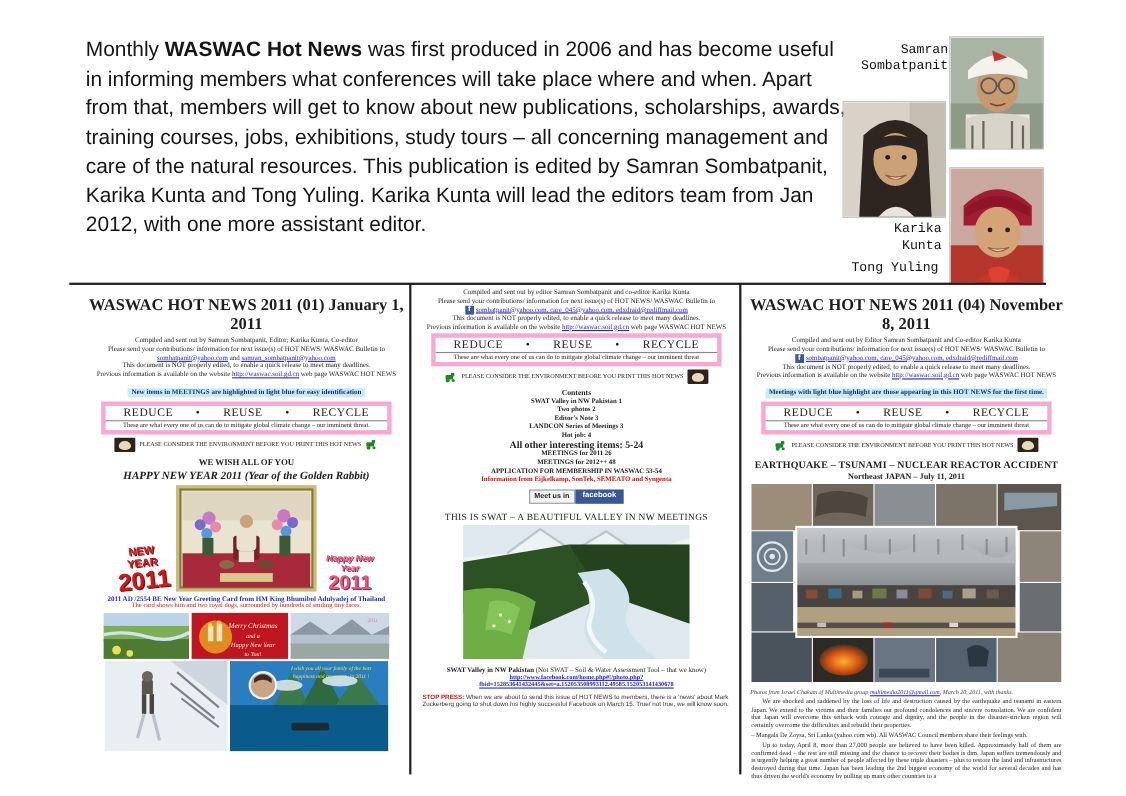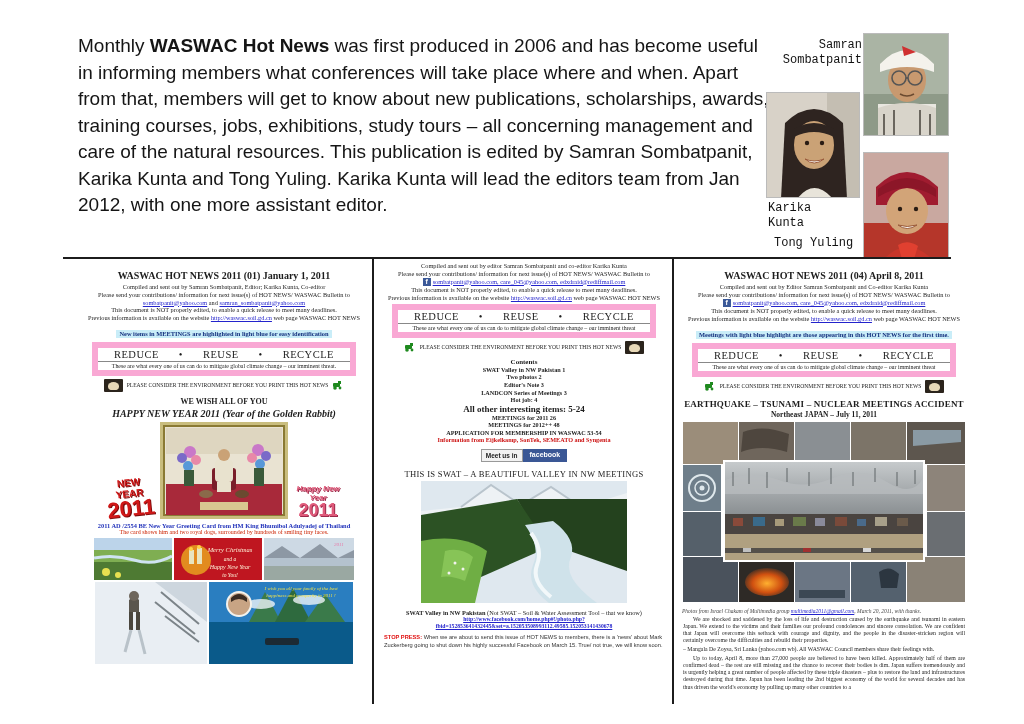--- a/index.html
+++ b/index.html
@@ -15,26 +15,26 @@
   .photo { border:1px solid #bbb; overflow:hidden; }
   .lbl { font-size:12px; color:#111; text-align:right; line-height:15px;font-family:Liberation Mono, monospace; }
 
   
   .rule-h { left:63px; top:257px; width:888px; height:2px; background:#1c1c1c; }
   .rule-v { top:258px; width:2px; height:446px; background:#1c1c1c; }
 
   
   .panel { top:262px; width:292px; height:446px; overflow:hidden; text-align:center;
            font-family:"Liberation Serif", serif; color:#1d1d1d; }
-  .p-title { font-size:10px; font-weight:bold; margin-top:8px; margin-bottom:2px; }
+  .p-title { font-size:15px; font-weight:bold; margin-top:8px; margin-bottom:2px; }
   .fine { font-size:6.3px; line-height:7.8px; }
   .link { color:#2323cc; text-decoration:underline; }
   .hl { display:inline-block; background:#c9edf8; color:#14307e; font-weight:bold;
         font-size:6.4px; line-height:8.5px; padding:0 3px; margin-top:1px; }
-  .rrr-box { border:6px solid #f9a8d4; margin:2px 14px 0 14px; }
+  .rrr-box { border:4px solid #f9a8d4; margin:2px 14px 0 14px; }
   .rrr-row { display:flex; justify-content:space-around; align-items:center;
              font-size:10.5px; letter-spacing:.5px; padding:1px 6px; }
   .threat { font-size:5.9px; line-height:8px; border-top:1px solid #888; }
   .eco-row { display:flex; justify-content:center; align-items:center; gap:4px;
              font-size:5.6px; margin-top:3px; }
   .rabbit { width:19px; height:13px; background:#2b241c; border-radius:1px; position:relative; }
   .rabbit:before { content:""; position:absolute; left:4px; top:3px; width:11px; height:8px;
                    background:#e8d9b8; border-radius:60% 60% 50% 50%; }
   .fbicon { display:inline-block; width:8px; height:8px; background:#3b5998; color:#fff;
             font-family:"Liberation Sans", sans-serif; font-weight:bold; font-size:7px;
@@ -112,21 +112,21 @@
     <rect x="60" width="34" height="106" fill="#c4beb2"></rect>
     <path d="M18 30 Q47 2 76 30 L80 106 L14 106 Z" fill="#2e2420"></path>
     <ellipse cx="47" cy="52" rx="20" ry="24" fill="#caa276"></ellipse>
     <path d="M27 36 Q47 24 67 36 L67 44 Q47 34 27 44 Z" fill="#2e2420"></path>
     <circle cx="40" cy="50" r="2.2" fill="#2a1c14"></circle>
     <circle cx="55" cy="50" r="2.2" fill="#2a1c14"></circle>
     <path d="M38 66 Q47 74 57 66 Q47 70 38 66" fill="#fff" stroke="#9a5a3a" stroke-width="1"></path>
     <path d="M30 106 Q47 84 66 106 Z" fill="#e8e4da"></path>
   </svg>
 </div>
-<div class="abs lbl" style="left:768px; top:201px; width:88px; text-align:left; word-spacing:5px;">Karika Kunta</div>
+<div class="abs lbl" style="left:768px; top:201px; width:88px; text-align:right; word-spacing:5px;">Karika Kunta</div>
 
 <div class="abs photo" style="left:863px; top:152px; width:86px; height:106px;">
   <svg width="86" height="106" viewBox="0 0 86 106">
     <rect width="86" height="106" fill="#c9a8a0"></rect>
     <rect y="70" width="86" height="36" fill="#b5362a"></rect>
     <path d="M12 34 Q43 4 74 34 L74 52 L12 52 Z" fill="#a01c30"></path>
     <ellipse cx="43" cy="58" rx="21" ry="23" fill="#d2a478"></ellipse>
     <path d="M14 44 Q43 26 72 44 L72 36 Q43 14 14 36 Z" fill="#8c1628"></path>
     <circle cx="36" cy="56" r="2.2" fill="#2a1c14"></circle>
     <circle cx="52" cy="56" r="2.2" fill="#2a1c14"></circle>
@@ -341,21 +341,21 @@
   <div class="swat-cap">
     <b>SWAT Valley in NW Pakistan</b><span> (Not SWAT – Soil &amp; Water Assessment Tool – that we know)</span>
   </div>
   <div class="swat-url"><span class="link">http://www.facebook.com/home.php#!/photo.php?fbid=152853641432445&amp;set=a.152053508993112.49585.152053141430678</span></div>
   <div class="stop">
     <b>STOP PRESS:</b><span> When we are about to send this issue of HOT NEWS to members, there is a 'news' about Mark Zuckerberg going to shut down his highly successful Facebook on March 15. True/ not true, we will know soon.</span>
   </div>
 </div>
 
 <div class="abs panel" style="left:678px;">
-  <div class="p-title">WASWAC HOT NEWS 2011 (04) April 8, 2011</div>
+  <div class="p-title">WASWAC HOT NEWS 2011 (04) November 8, 2011</div>
   <div class="fine">Compiled and sent out by Editor Samran Sombatpanit and Co-editor Karika Kunta</div>
   <div class="fine">Please send your contributions/ information for next issue(s) of HOT NEWS/ WASWAC Bulletin to</div>
   <div class="fine">
     <span class="fbicon">f</span><span class="link">sombatpanit@yahoo.com, care_045@yahoo.com, edxdraid@rediffmail.com</span>
   </div>
   <div class="fine">This document is NOT properly edited, to enable a quick release to meet many deadlines.</div>
   <div class="fine">
     <span>Previous information is available on the website </span><span class="link">http://waswac.soil.gd.cn</span><span> web page WASWAC HOT NEWS</span>
   </div>
   <div><span class="hl">Meetings with light blue highlight are those appearing in this HOT NEWS for the first time.</span></div>
@@ -373,21 +373,21 @@
     <svg width="12" height="10" viewBox="0 0 12 10">
       <rect x="1" y="3" width="7" height="4" rx="1" fill="#1f8a1f"></rect>
       <circle cx="3" cy="8" r="1.8" fill="#1f8a1f"></circle>
         <circle cx="8" cy="8" r="1.4" fill="#1f8a1f"></circle>
       <rect x="6" y="1" width="3" height="3" fill="#1f8a1f"></rect>
     </svg>
     <span>PLEASE CONSIDER THE ENVIRONMENT BEFORE YOU PRINT THIS HOT NEWS</span>
     <span class="rabbit"></span>
   </div>
 
-  <div class="quake">EARTHQUAKE – TSUNAMI – NUCLEAR MEETINGS ACCIDENT</div>
+  <div class="quake">EARTHQUAKE – TSUNAMI – NUCLEAR REACTOR ACCIDENT</div>
   <div class="quake-sub">Northeast JAPAN – July 11, 2011</div>
 
   <div style="margin-top:3px;">
     <svg width="282" height="180" viewBox="0 0 282 180">
       <rect width="282" height="180" fill="#ffffff"></rect>
       <rect x="0" y="0" width="55" height="42" fill="#9b8d7a"></rect>
       <rect x="56" y="0" width="55" height="42" fill="#6f665c"></rect>
       <rect x="112" y="0" width="55" height="42" fill="#8a8f93"></rect>
       <rect x="168" y="0" width="55" height="42" fill="#7c7468"></rect>
       <rect x="224" y="0" width="58" height="42" fill="#5d564e"></rect>

